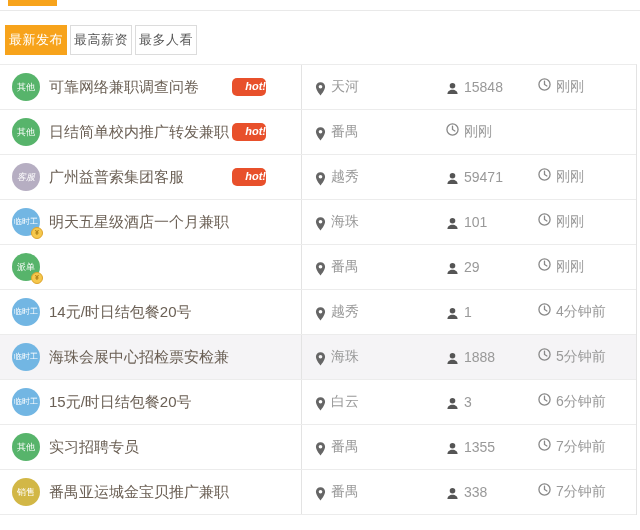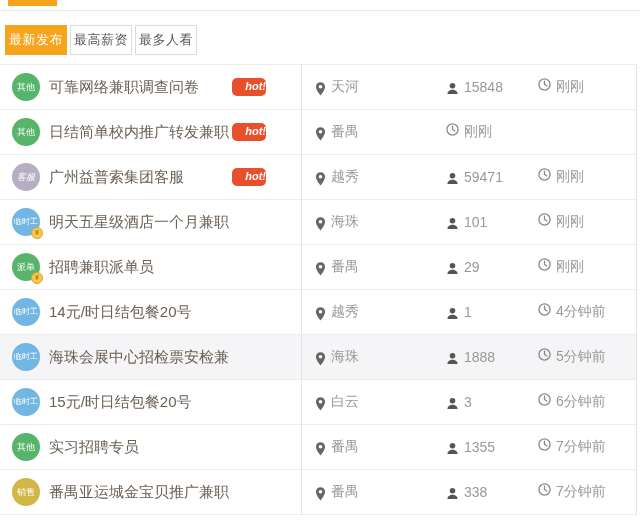--- a/index.html
+++ b/index.html
@@ -211,21 +211,20 @@
       <span class="meta-text time-text">刚刚</span>
     </div>
   </div>
 
   <div class="row">
     <div class="cell-title">
       <div class="avatar" style="background: rgb(87, 180, 107);">
         <span class="avatar-label">派单</span>
         <span class="vip-coin">¥</span>
       </div>
-      <span class="title">招聘兼职派单员</span>
 
     </div>
     <div class="cell-loc">
       <span class="icon">
         <svg width="11" height="14" viewBox="0 0 12 15">
               <path d="M6 0C3.2 0 1 2.2 1 5c0 3.8 5 9.5 5 9.5S11 8.8 11 5C11 2.2 8.8 0 6 0zm0 7A2 2 0 1 1 6 3a2 2 0 0 1 0 4z" fill="#666"></path>
             </svg>
       </span>
       <span class="meta-text loc-text">番禺</span>
     </div>

